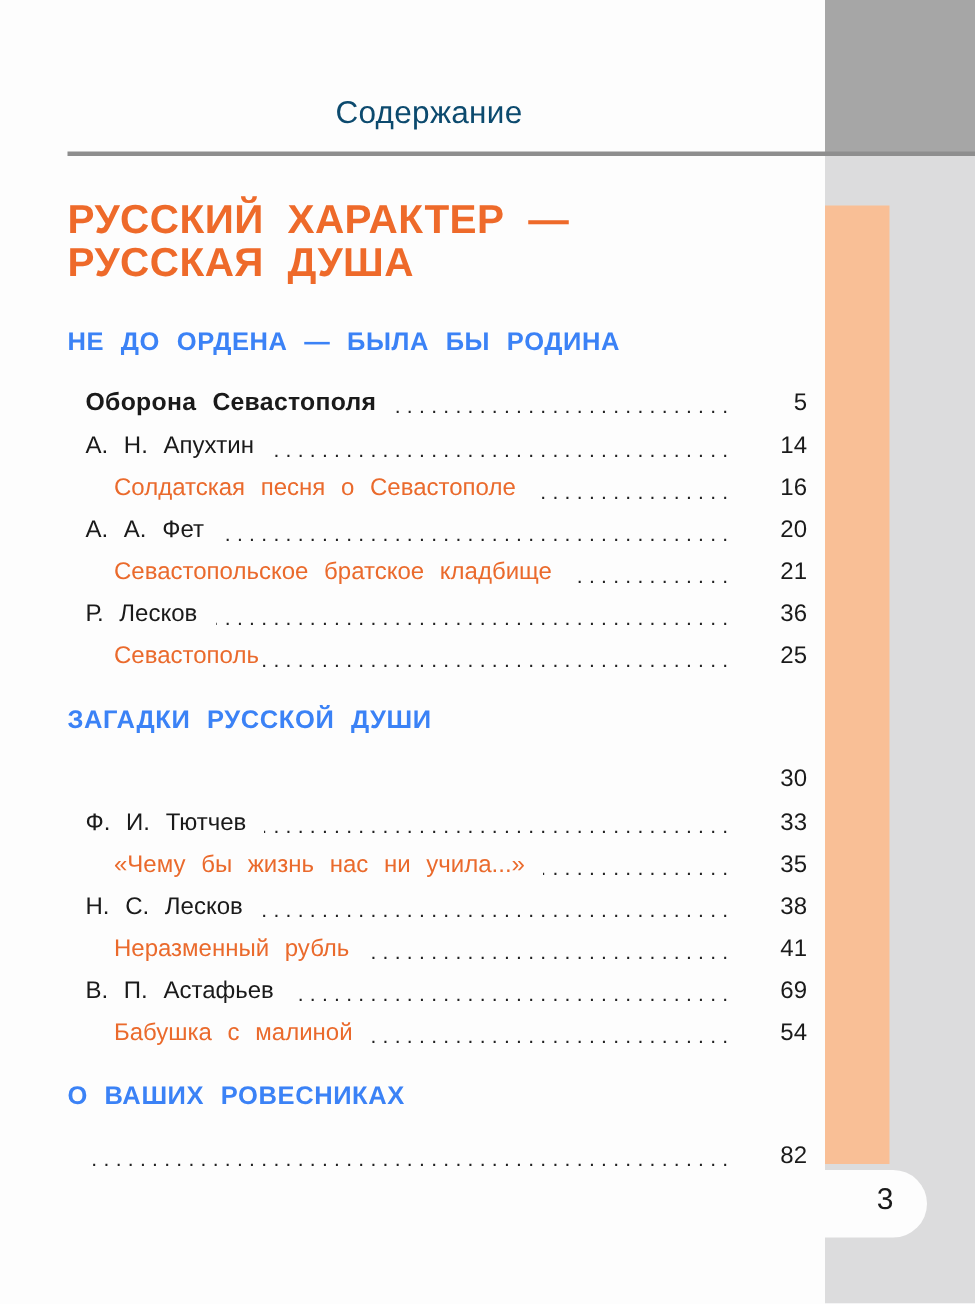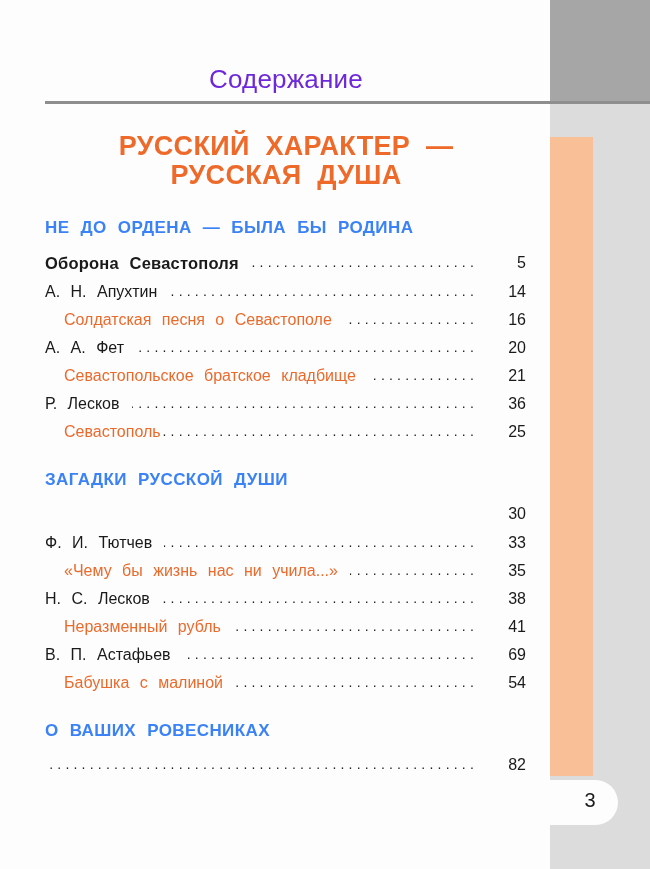--- a/index.html
+++ b/index.html
@@ -8,35 +8,35 @@
     background: #fdfdfd;
     font-family: "Liberation Sans", sans-serif;
     color: #1a1a1a;
   }
   .side-dark { position: absolute; left: 550px; top: 0; width: 100px; height: 102px; background: #a6a6a6; }
   .side-light { position: absolute; left: 550px; top: 102px; width: 100px; height: 767px; background: #dcdcdd; }
   .side-orange { position: absolute; left: 550px; top: 137px; width: 43px; height: 639px; background: #f9bf96; }
   .rule { position: absolute; left: 45px; top: 101px; width: 605px; height: 3px; background: #8e8e8e; }
   .title {
     position: absolute; left: 45px; width: 482px; top: 64px;
-    text-align: center; font-size: 26px; font-weight: normal; color: #6d28d9;
+    text-align: center; font-size: 21px; font-weight: normal; color: #0c4a6e;
     letter-spacing: 0.2px;
   }
   .part-title {
     position: absolute; left: 45px; width: 482px; top: 132px;
-    text-align: center; font-size: 27px; font-weight: bold; line-height: 29px;
+    text-align: left; font-size: 27px; font-weight: bold; line-height: 29px;
     color: #ee6a2a; word-spacing: 8px; letter-spacing: 0.3px;
   }
   .section-head {
     position: absolute; left: 45px; font-size: 17px; font-weight: bold;
     color: #3b82f6; word-spacing: 6px; letter-spacing: 0.4px;
   }
   .row {
-    position: absolute; left: 45px; width: 481px; height: 24px;
-    display: flex; align-items: flex-start; font-size: 16px;
+    position: absolute; left: 57px; width: 481px; height: 24px;
+    display: flex; align-items: flex-end; font-size: 16px;
   }
   .row .label { white-space: nowrap; word-spacing: 6px; padding-right: 12px; }
   .row.bold .label { font-weight: bold; font-size: 16.5px; letter-spacing: 0.2px; }
   .row.sub .label { color: #ea6a2c; padding-left: 19px; }
   .row .dots {
     flex: 1; overflow: hidden; white-space: nowrap; color: #222;
     letter-spacing: 4.2px; font-size: 14px; text-align: right; direction: rtl;
   }
   .row .page { width: 48px; text-align: right; flex: none; color: #1a1a1a; }
   .page-tab {

